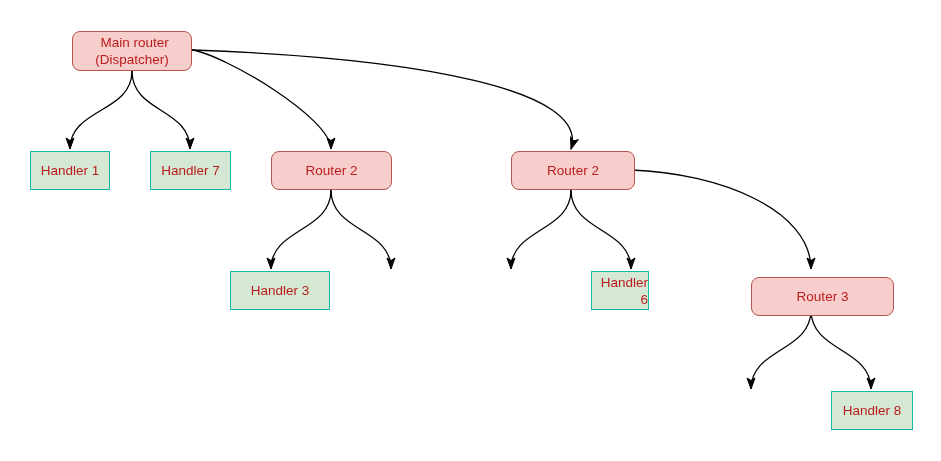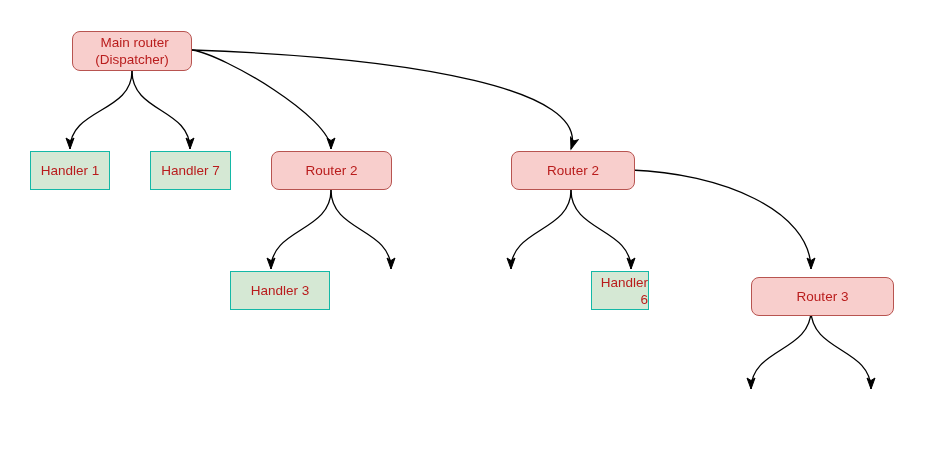--- a/index.html
+++ b/index.html
@@ -67,14 +67,15 @@
 
   <div class="node handler" style="left:230px;top:271px;width:100px;height:39px;">Handler 3</div>
 
 
 
   <div class="node handler" style="left:591px;top:271px;width:58px;height:39px;">Handler 6</div>
 
   <div class="node router" style="left:751px;top:277px;width:143px;height:39px;">Router 3</div>
 
 
+  <div class="node handler" style="left:831px;top:391px;width:82px;height:39px;">Handler 8</div>
 
 </div>
 
 </body></html>

